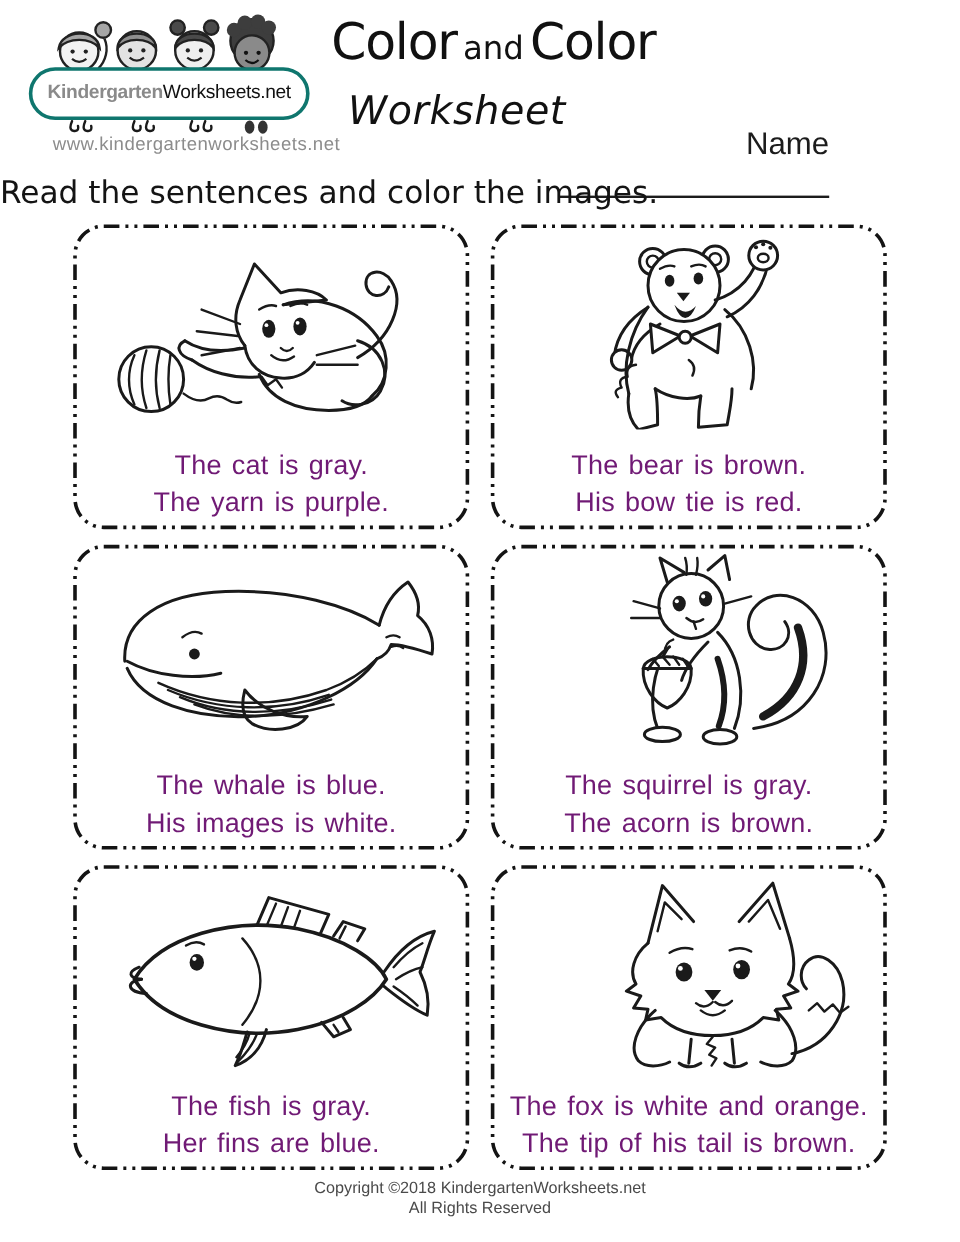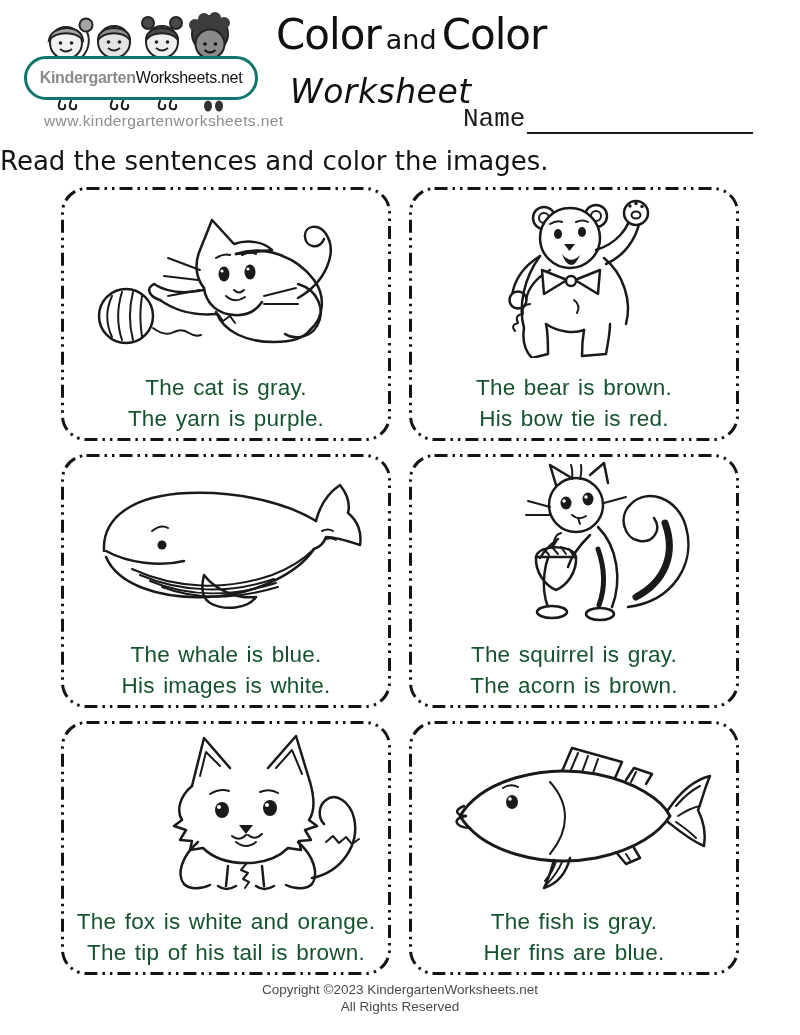--- a/index.html
+++ b/index.html
@@ -17,35 +17,35 @@
   .logo-feet{position:absolute;left:0;top:90px;}
   .tagline{position:absolute;left:26px;top:112px;font-size:15.5px;color:#8c8c8c;letter-spacing:0.4px;margin-left:18px;}
 
   
   .title{position:absolute;left:276px;top:10px;color:#111;font-family:"DejaVu Sans",sans-serif;}
   .title .big{font-size:42px;letter-spacing:-1px;}
   .title .small{font-size:27px;margin:0 0;}
   .subtitle{position:absolute;left:290px;top:72px;font-size:33px;letter-spacing:0.5px;color:#111;
             font-family:"DejaVu Sans",sans-serif;font-style:italic;}
   .name-row{position:absolute;left:463px;top:104px;font-size:26px;color:#1c1c1c;
-            font-family:Liberation Mono, monospace;display:flex;align-items:flex-end;}
+            font-family:Liberation Sans, sans-serif;display:flex;align-items:flex-end;flex-direction:column;}
   .name-line{display:inline-block;width:226px;border-bottom:2px solid #1c1c1c;height:28px;margin-left:2px;}
 
   
   .instruction{position:absolute;left:0;right:0;top:146px;text-align:left;font-size:26px;
                color:#141414;font-family:"DejaVu Sans",sans-serif;}
 
   
   .cards{position:absolute;left:60px;top:186px;width:680px;display:grid;
          grid-template-columns:332px 332px;grid-auto-rows:256px;gap:11px 16px;}
   .card{position:relative;width:332px;height:256px;}
   .card-border{position:absolute;left:0;top:0;}
   .art{display:block;margin:6px auto 0;}
   .caption{position:absolute;bottom:8px;left:0;width:100%;text-align:center;
-           font-size:22.5px;line-height:31px;color:#14532d;word-spacing:2px;letter-spacing:0.2px;}
+           font-size:22.5px;line-height:31px;color:#701a75;word-spacing:2px;letter-spacing:0.2px;}
 
   
   .footer{position:absolute;left:0;right:0;top:981px;text-align:center;color:#4a4a4a;
           font-size:13.5px;line-height:17px;}
 
   
   .ln{fill:none;stroke:#1a1a1a;stroke-width:2.5;stroke-linecap:round;stroke-linejoin:round;}
   .ln2{fill:none;stroke:#1a1a1a;stroke-width:2;stroke-linecap:round;stroke-linejoin:round;}
   .fl{fill:#1a1a1a;stroke:none;}
   .wh{fill:#fff;stroke:#1a1a1a;stroke-width:2.5;stroke-linecap:round;stroke-linejoin:round;}
@@ -273,20 +273,54 @@
         <div>The squirrel is gray.</div>
         <div>The acorn is brown.</div>
       </div>
     </div>
 
     <div class="card">
       <svg class="card-border" width="332" height="256" viewBox="0 0 332 256">
         <rect x="2.5" y="2.5" width="327" height="251" rx="24" fill="none" stroke="#141414" stroke-width="3" stroke-dasharray="13 5 2.5 5 2.5 5"></rect>
       </svg>
       <svg class="art" width="300" height="166" viewBox="0 0 300 166">
+        <path d="M136 50 L148 22 L198 36 L191 52" class="ln"></path>
+        <path d="M154 27 L146 46" class="ln2"></path>
+          <path d="M164 30 L157 49" class="ln2"></path>
+          <path d="M174 33 L168 50" class="ln2"></path>
+        <path d="M202 54 L210 42 L228 48 L222 58" class="ln"></path>
+          <path d="M212 46 L207 56" class="ln2"></path>
+        <path d="M244 84 C256 66 270 54 286 50 C280 64 278 74 274 84 C280 96 282 108 280 120 C266 114 254 104 244 96" class="ln"></path>
+        <path d="M252 80 q12 -14 24 -20" class="ln2"></path>
+        <path d="M254 90 q12 -8 22 -10" class="ln2"></path>
+        <path d="M252 96 q12 8 20 16" class="ln2"></path>
+        <path d="M36 90 C58 54 118 38 172 48 C212 56 238 74 246 90 C236 106 212 124 172 132 C118 142 58 126 36 90 Z" fill="#fff" stroke="#1a1a1a" stroke-width="3" stroke-linejoin="round"></path>
+        <path d="M40 80 C30 84 31 89 42 90" class="ln"></path>
+        <path d="M42 90 C28 92 30 101 46 102" class="ln"></path>
+        <ellipse cx="88" cy="76" rx="6" ry="7" class="fl"></ellipse>
+        <circle cx="86" cy="73" r="1.8" fill="#fff"></circle>
+        <path d="M79 62 q8 -5 15 -1" class="ln2"></path>
+        <path d="M126 56 C146 78 146 104 126 128" class="ln2"></path>
+        <path d="M192 126 L202 138 L216 132 L210 122" class="ln"></path>
+          <path d="M202 128 L206 134" class="ln2"></path>
+        <path d="M146 132 C142 148 132 158 120 162 C126 150 128 140 130 134" class="ln"></path>
+        <path d="M138 136 C134 146 128 153 122 159" class="ln2"></path>
+        <path d="M132 135 C130 143 126 149 121 155" class="ln2"></path>
+      </svg>
+      <div class="caption">
+        <div>The fish is gray.</div>
+        <div>Her fins are blue.</div>
+      </div>
+    </div>
+
+    <div class="card">
+      <svg class="card-border" width="332" height="256" viewBox="0 0 332 256">
+        <rect x="2.5" y="2.5" width="327" height="251" rx="24" fill="none" stroke="#141414" stroke-width="3" stroke-dasharray="13 5 2.5 5 2.5 5"></rect>
+      </svg>
+      <svg class="art" width="300" height="166" viewBox="0 0 300 166">
         <path d="M116 60 L128 12 L154 42" class="ln"></path>
         <path d="M124 50 L130 26 L144 40" class="ln2"></path>
         <path d="M192 42 L220 10 L234 56" class="ln"></path>
         <path d="M200 42 L216 24 L226 48" class="ln2"></path>
         <path d="M116 60 C104 70 100 84 106 94 L98 100 L110 104 L104 114 L116 115 L114 124 L127 122 C137 132 152 137 170 137 C188 137 202 132 212 122 L225 124 L223 115 L235 114 L229 104 L241 100 L233 94 C240 84 238 70 234 56" class="ln"></path>
         <ellipse cx="146" cy="84" rx="7" ry="8" class="fl"></ellipse>
         <ellipse cx="194" cy="82" rx="7" ry="8" class="fl"></ellipse>
         <circle cx="143" cy="81" r="2" fill="#fff"></circle>
           <circle cx="191" cy="79" r="2" fill="#fff"></circle>
         <path d="M134 68 q10 -6 19 -3" class="ln2"></path>
@@ -304,54 +338,20 @@
           <path d="M180 160 q8 6 18 0" class="ln"></path>
         <path d="M236 152 C266 146 284 118 278 92 C274 76 260 66 250 74 C242 80 242 92 248 98" class="ln"></path>
         <path d="M250 116 l7 -6 6 7 7 -6 6 7 7 -5" class="ln2"></path>
       </svg>
       <div class="caption">
         <div>The fox is white and orange.</div>
         <div>The tip of his tail is brown.</div>
       </div>
     </div>
 
-    <div class="card">
-      <svg class="card-border" width="332" height="256" viewBox="0 0 332 256">
-        <rect x="2.5" y="2.5" width="327" height="251" rx="24" fill="none" stroke="#141414" stroke-width="3" stroke-dasharray="13 5 2.5 5 2.5 5"></rect>
-      </svg>
-      <svg class="art" width="300" height="166" viewBox="0 0 300 166">
-        <path d="M136 50 L148 22 L198 36 L191 52" class="ln"></path>
-        <path d="M154 27 L146 46" class="ln2"></path>
-          <path d="M164 30 L157 49" class="ln2"></path>
-          <path d="M174 33 L168 50" class="ln2"></path>
-        <path d="M202 54 L210 42 L228 48 L222 58" class="ln"></path>
-          <path d="M212 46 L207 56" class="ln2"></path>
-        <path d="M244 84 C256 66 270 54 286 50 C280 64 278 74 274 84 C280 96 282 108 280 120 C266 114 254 104 244 96" class="ln"></path>
-        <path d="M252 80 q12 -14 24 -20" class="ln2"></path>
-        <path d="M254 90 q12 -8 22 -10" class="ln2"></path>
-        <path d="M252 96 q12 8 20 16" class="ln2"></path>
-        <path d="M36 90 C58 54 118 38 172 48 C212 56 238 74 246 90 C236 106 212 124 172 132 C118 142 58 126 36 90 Z" fill="#fff" stroke="#1a1a1a" stroke-width="3" stroke-linejoin="round"></path>
-        <path d="M40 80 C30 84 31 89 42 90" class="ln"></path>
-        <path d="M42 90 C28 92 30 101 46 102" class="ln"></path>
-        <ellipse cx="88" cy="76" rx="6" ry="7" class="fl"></ellipse>
-        <circle cx="86" cy="73" r="1.8" fill="#fff"></circle>
-        <path d="M79 62 q8 -5 15 -1" class="ln2"></path>
-        <path d="M126 56 C146 78 146 104 126 128" class="ln2"></path>
-        <path d="M192 126 L202 138 L216 132 L210 122" class="ln"></path>
-          <path d="M202 128 L206 134" class="ln2"></path>
-        <path d="M146 132 C142 148 132 158 120 162 C126 150 128 140 130 134" class="ln"></path>
-        <path d="M138 136 C134 146 128 153 122 159" class="ln2"></path>
-        <path d="M132 135 C130 143 126 149 121 155" class="ln2"></path>
-      </svg>
-      <div class="caption">
-        <div>The fish is gray.</div>
-        <div>Her fins are blue.</div>
-      </div>
-    </div>
-
   </div>
 
   <div class="footer">
-    <div>Copyright ©2023 KindergartenWorksheets.net</div>
+    <div>Copyright ©2018 KindergartenWorksheets.net</div>
     <div>All Rights Reserved</div>
   </div>
 
 </div>
 
 </body></html>

